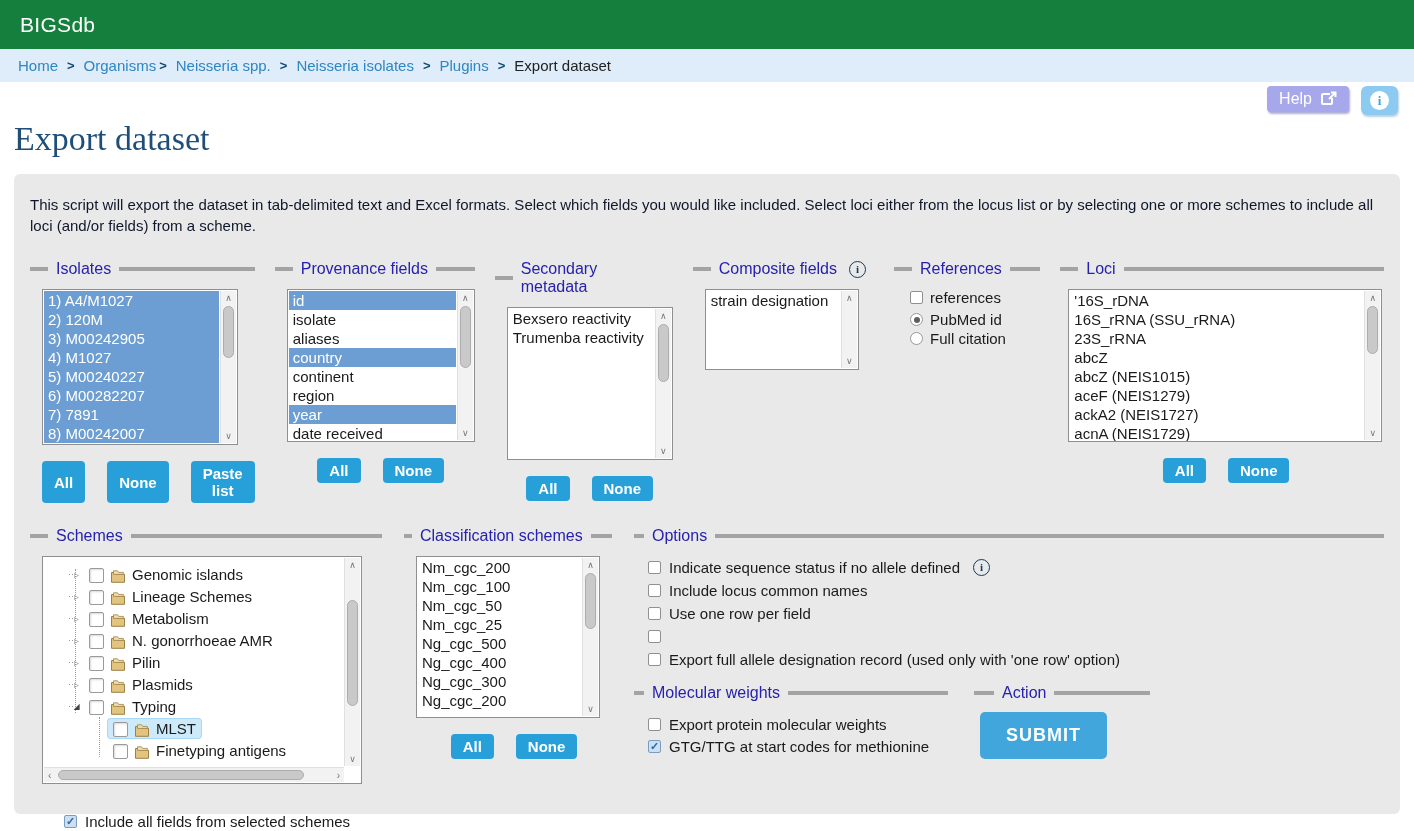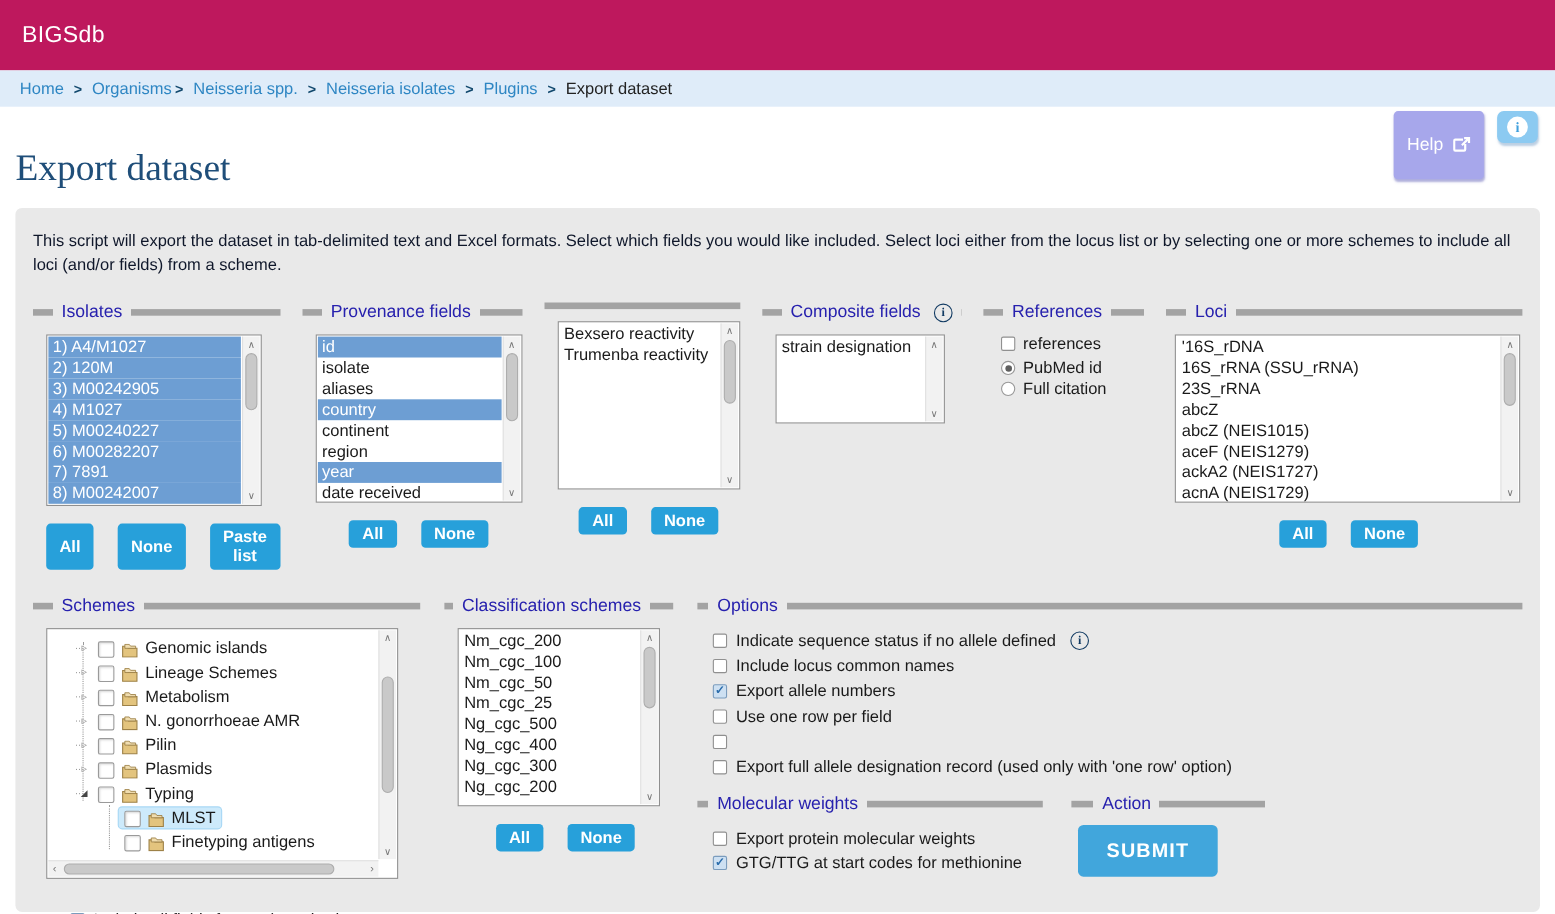--- a/index.html
+++ b/index.html
@@ -2,43 +2,43 @@
 <html><head>
 <meta charset="utf-8">
 <style>
   * { box-sizing: border-box; }
   html,body { margin:0; padding:0; }
   body {
     width:1414px; height:831px; overflow:hidden; background:#fff;
     font-family:"Liberation Sans", sans-serif; color:#1a1a1a; position:relative;
   }
   
-  .app-header{height:64px;background:#be185d;display:flex;align-items:center;padding:0 20px;}
+  .app-header{height:49px;background:#15803d;display:flex;align-items:center;padding:0 20px;}
   .app-title{color:#fff;font-size:21px;letter-spacing:.3px;}
   .breadcrumb{height:33px;background:#dfecf9;display:flex;align-items:center;padding:0 18px;font-size:15px;gap:9px;}
   .crumb-link{color:#2e86c3;text-decoration:none;cursor:pointer;}
   .sep{color:#12496e;font-weight:700;font-size:13px;}
   .crumb-current{color:#222;}
   
   .toolbar{display:flex;justify-content:flex-end;align-items:flex-start;gap:12px;padding:4px 16px 0 0;height:36px;}
   .help-btn{background:#a7a7eb;color:#fff;border:none;border-radius:4px;font-size:16px;
-    padding:22px 12px;display:inline-flex;align-items:center;gap:9px;font-family:inherit;cursor:pointer;
+    padding:4px 12px;display:inline-flex;align-items:center;gap:9px;font-family:inherit;cursor:pointer;
     box-shadow:1px 2px 2px rgba(110,110,190,.55);}
   .info-btn{background:#8ccaf1;border:none;border-radius:6px;width:37px;height:29px;display:inline-flex;
     align-items:center;justify-content:center;cursor:pointer;box-shadow:1px 2px 2px rgba(120,160,200,.5);}
   .info-btn .disc{width:19px;height:19px;background:#fff;border-radius:50%;display:inline-flex;
     align-items:center;justify-content:center;color:#3f9fdd;font-weight:700;font-size:13px;font-family:"Liberation Serif",serif;}
   
   h1.page-title{margin:2px 0 0 14px;font-family:"Liberation Serif",serif;font-weight:400;font-size:34px;color:#1f4e79;}
   .panel{margin:16px 14px 0 14px;background:#e9e9e9;border-radius:6px;padding:18px 16px 24px 16px;height:640px;}
   .intro{margin:2px 0 0 0;font-size:15px;line-height:21px;color:#0f172a;}
   
   .row1{display:flex;gap:20px;margin-top:24px;align-items:flex-start;}
   .row2{display:flex;gap:22px;margin-top:24px;align-items:flex-start;}
-  fieldset.fs{border:none;border-top:6px solid #a3a3a3;padding:0;margin:0;}
+  fieldset.fs{border:none;border-top:4px solid #a3a3a3;padding:0;margin:0;}
   fieldset.fs > legend{font-size:16px;color:#2721ae;padding:0 8px;margin-left:18px;display:flex;align-items:center;gap:7px;}
   .fs-body{padding:11px 0 0 12px;}
   
   .listbox{position:relative;background:#fff;border:1px solid #8f8f8f;overflow:hidden;}
   .lb-items{padding:1px 18px 1px 1px;}
   .lb-option{font-size:15px;height:19px;line-height:19px;padding-left:4px;white-space:nowrap;color:#1a1a1a;cursor:default;}
   .lb-option.sel{background:#6d9ed3;color:#fff;}
   .vscroll{position:absolute;top:1px;right:1px;bottom:1px;width:16px;background:#f2f2f2;border-left:1px solid #e0e0e0;}
   .v-arrow{position:absolute;left:0;width:100%;text-align:center;font-size:9px;color:#777;height:12px;line-height:12px;}
   .v-arrow.up{top:1px;} .v-arrow.down{bottom:1px;}
@@ -206,20 +206,23 @@
           </div>
         </div>
         <div class="btn-row center">
           <button class="btn">All</button>
           <button class="btn">None</button>
         </div>
       </div>
     </fieldset>
 
     <fieldset class="fs fs-sec">
+      <legend>
+          <span>Secondary metadata</span>
+        </legend>
       <div class="fs-body">
         <div class="listbox" style="width:166px;height:153px;">
           <div class="lb-items">
 
           <div class="lb-option">Bexsero reactivity</div>
               <div class="lb-option">Trumenba reactivity</div>
             </div>
           <div class="vscroll">
             <span class="v-arrow up">∧</span>
             <span class="v-thumb" style="top:15px;height:58px;"></span>
@@ -497,25 +500,20 @@
               <span>Indicate sequence status if no allele defined</span>
               <span class="info-circle show">i</span>
             </label>
 
             <label class="opt-row">
               <span class="cb"></span>
               <span>Include locus common names</span>
 
             </label>
 
-            <label class="opt-row">
-              <span class="cb checked"></span>
-              <span>Export allele numbers</span>
-
-            </label>
 
             <label class="opt-row">
               <span class="cb"></span>
               <span>Use one row per field</span>
 
             </label>
 
             <label class="opt-row">
               <span class="cb"></span>
 

